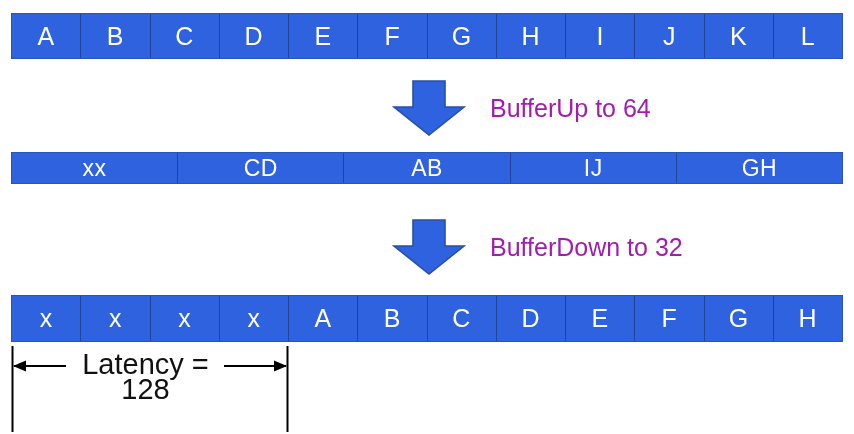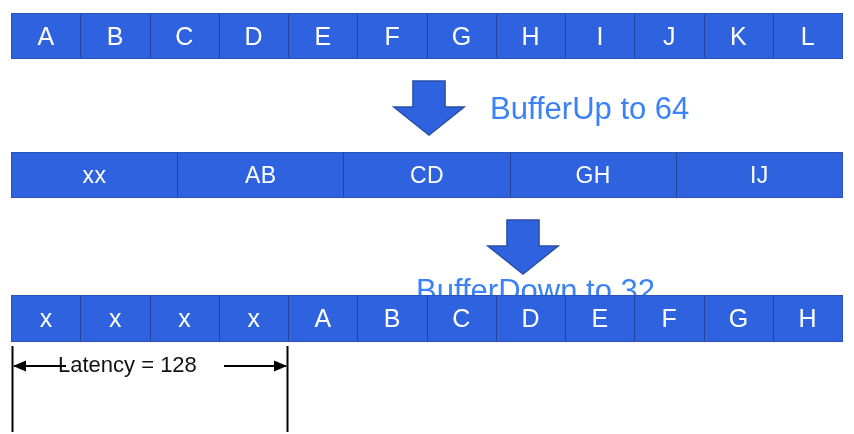--- a/index.html
+++ b/index.html
@@ -38,43 +38,43 @@
     color: #ffffff;
     box-sizing: border-box;
     border-right: 1px solid #24449A;
     font-size: 25px;
     line-height: 1;
     letter-spacing: .5px;
   }
   .cell:last-child { border-right: none; }
 
   #row-top    { left: 11px; top: 13px;  width: 832px; height: 46px; }
-  #row-middle { left: 11px; top: 152px; width: 832px; height: 46px; }
+  #row-middle { left: 11px; top: 152px; width: 832px; height: 32px; }
   #row-bottom { left: 11px; top: 295px; width: 832px; height: 47px; }
 
   #row-middle .cell { font-size: 23px; }
 
   
   .step {
     position: absolute;
     display: flex;
     align-items: center;
   }
   #step-up   { left: 392px; top: 80px;  }
-  #step-down { left: 392px; top: 219px; flex-direction: column; }
+  #step-down { left: 392px; top: 219px; }
 
   .down-arrow {
     width: 74px;
     height: 56px;
     flex: none;
   }
   .step-label {
     margin-left: 24px;
-    font-size: 31px;
-    color: #3b82f6;
+    font-size: 25px;
+    color: #a21caf;
     white-space: nowrap;
     line-height: 1;
   }
 
   
   #latency {
     position: absolute;
     left: 0px;
     top: 344px;
     width: 420px;
@@ -82,22 +82,22 @@
   }
   #latency-svg {
     position: absolute;
     left: 0; top: 0;
   }
   #latency-text {
     position: absolute;
     left: 58px;
     top: 8px;
     width: 175px;
-    text-align: left;
-    font-size: 22px;
+    text-align: center;
+    font-size: 29px;
     line-height: 25px;
     color: #111111;
   }
   .lat-line { display: block; }
 </style>
 </head>
 <body>
 
 <div id="stage">
 
@@ -118,24 +118,24 @@
 
   <div class="step" id="step-up">
     <svg class="down-arrow" viewBox="0 0 74 56">
       <polygon points="21,1 53,1 53,27 72,27 37,55 2,27 21,27" fill="#2F62DF" stroke="#2A4FA8" stroke-width="1.6" stroke-linejoin="miter"></polygon>
     </svg>
     <span class="step-label">BufferUp to 64</span>
   </div>
 
   <div class="buffer-row" id="row-middle">
     <div class="cell">xx</div>
+    <div class="cell">CD</div>
     <div class="cell">AB</div>
-    <div class="cell">CD</div>
+    <div class="cell">IJ</div>
     <div class="cell">GH</div>
-    <div class="cell">IJ</div>
   </div>
 
   <div class="step" id="step-down">
     <svg class="down-arrow" viewBox="0 0 74 56">
       <polygon points="21,1 53,1 53,27 72,27 37,55 2,27 21,27" fill="#2F62DF" stroke="#2A4FA8" stroke-width="1.6" stroke-linejoin="miter"></polygon>
     </svg>
     <span class="step-label">BufferDown to 32</span>
   </div>
 
   <div class="buffer-row" id="row-bottom">

